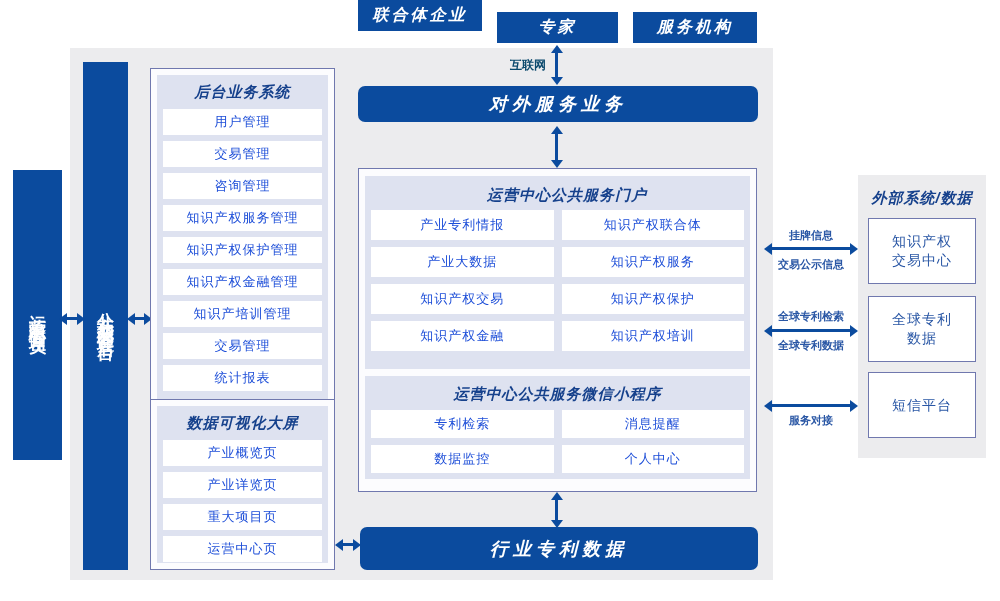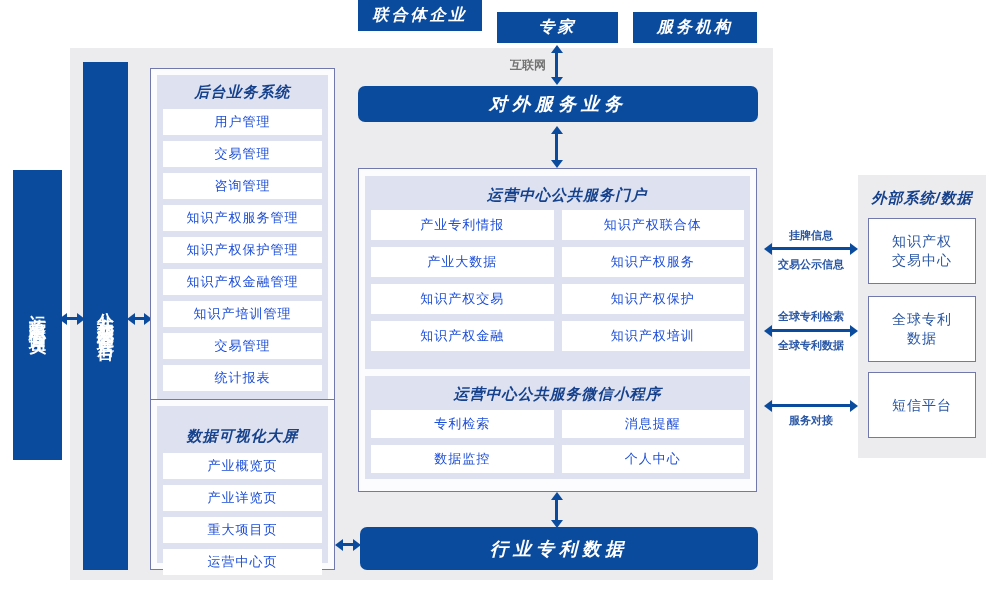--- a/index.html
+++ b/index.html
@@ -95,21 +95,21 @@
     line-height: 19px;
     letter-spacing: 1px;
     display: flex;
     flex-direction: column;
     align-items: center;
     justify-content: center;
     text-align: center;
   }
 
   .small-label {
-    color: #737373;
+    color: #0c4a6e;
     font-weight: bold;
     font-size: 12px;
     text-align: center;
   }
   .link-label {
     color: #2A57A5;
     font-weight: bold;
     font-size: 11px;
     text-align: center;
     width: 94px;
@@ -174,21 +174,21 @@
         <div class="cell">知识产权金融管理</div>
         <div class="cell">知识产培训管理</div>
         <div class="cell">交易管理</div>
         <div class="cell">统计报表</div>
       </div>
     </div>
   </div>
 
   <div class="abs wbox" style="left:150px; top:399px; width:185px; height:171px;">
     <div class="lav" style="left:6px; top:6px; right:6px; bottom:6px;">
-      <div class="sec-title" style="padding-top:18px;">数据可视化大屏</div>
+      <div class="sec-title" style="padding-top:5px;">数据可视化大屏</div>
       <div class="vlist">
         <div class="cell">产业概览页</div>
         <div class="cell">产业详览页</div>
         <div class="cell">重大项目页</div>
         <div class="cell">运营中心页</div>
       </div>
     </div>
   </div>
 
   <div class="abs wbox" style="left:358px; top:168px; width:399px; height:324px;">

